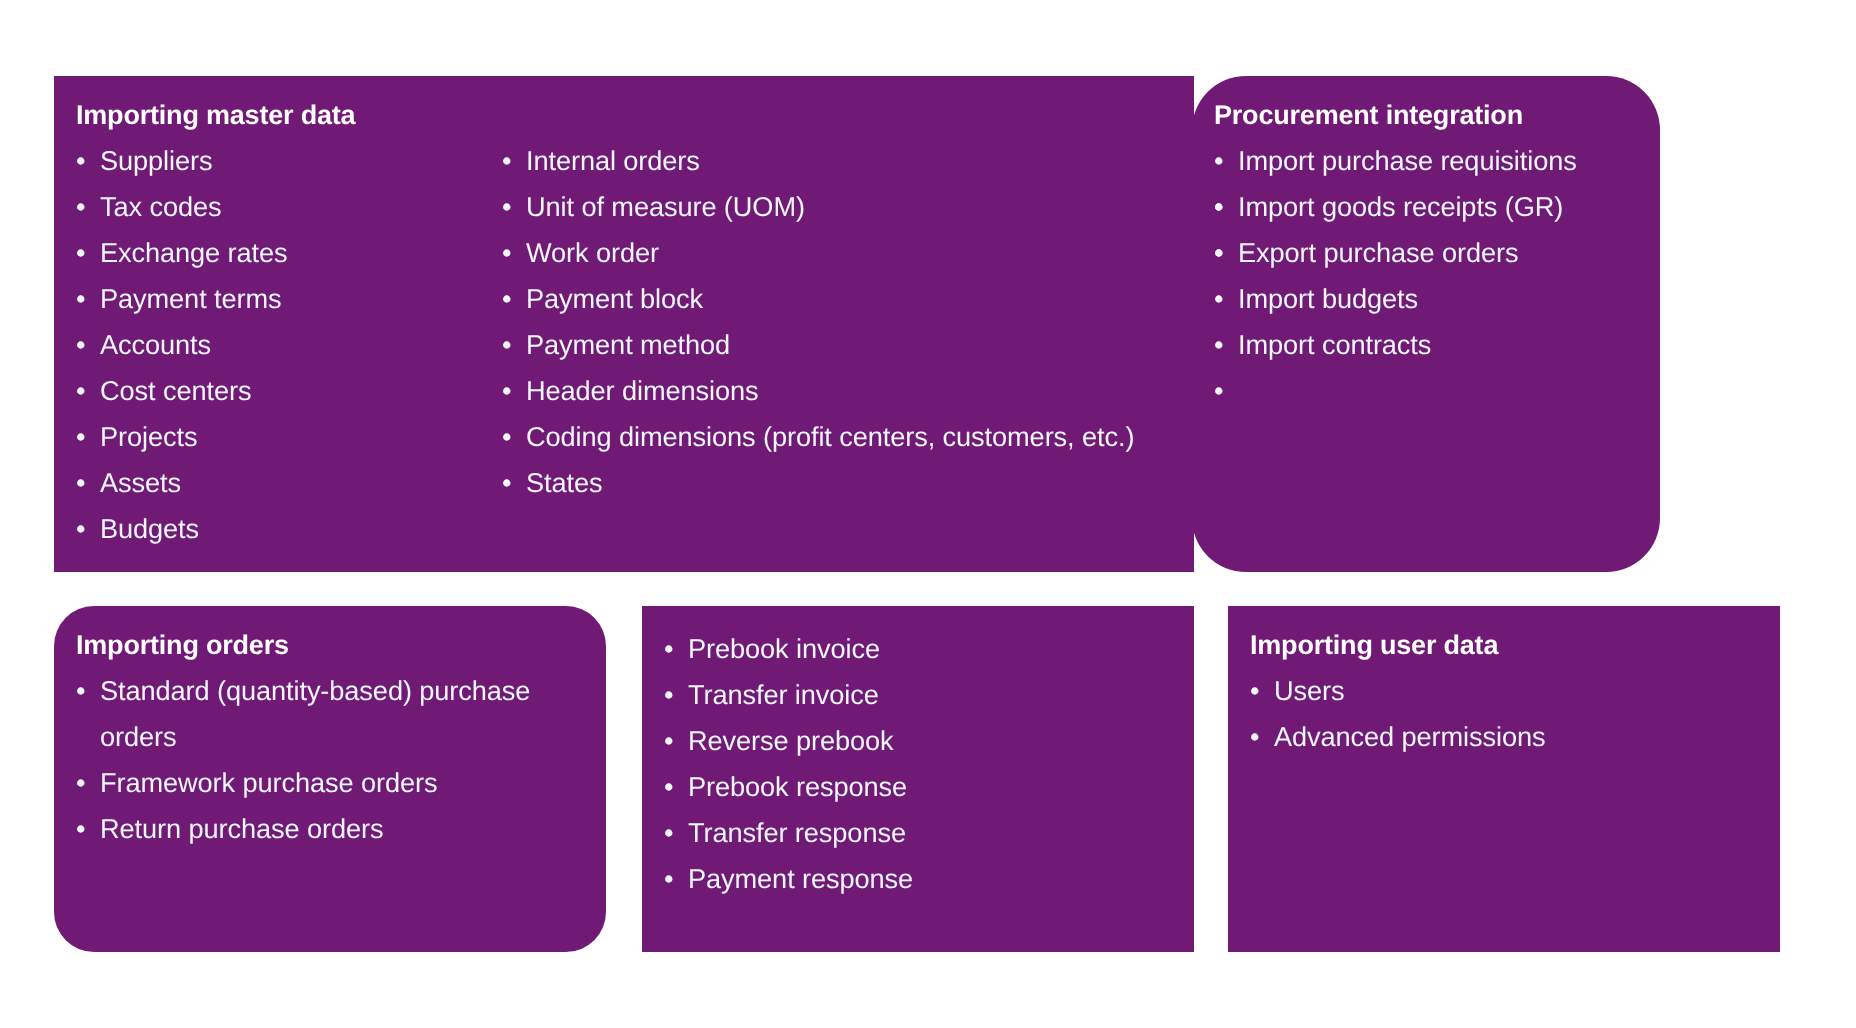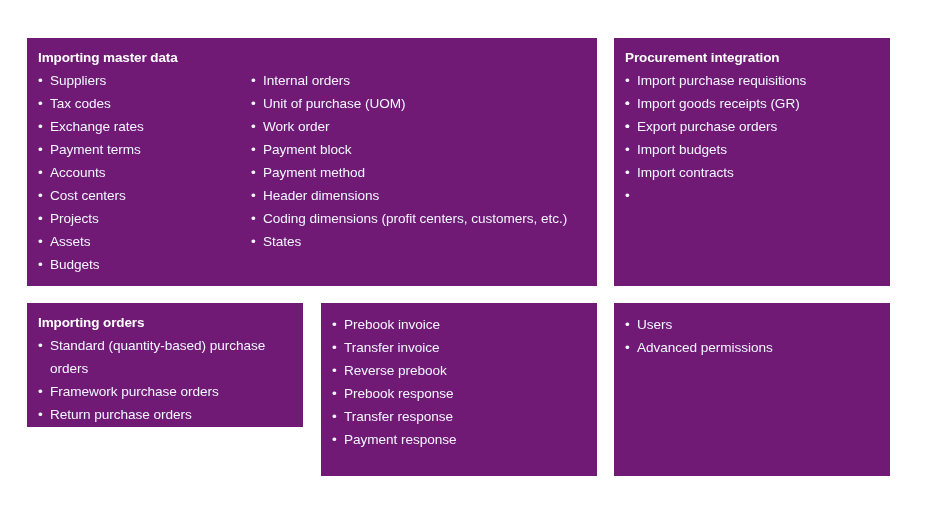--- a/index.html
+++ b/index.html
@@ -61,22 +61,22 @@
 
   ul.bullets li .bullet-dot {
     position: absolute;
     left: 0;
     top: 0;
     color: #f2f6ff;
   }
 
   
   #panel-master-data { left: 27px;  top: 38px;  width: 570px; height: 248px; }
-  #panel-procurement { left: 614px; top: 38px;  width: 276px; height: 248px; }
-  #panel-orders      { left: 27px;  top: 303px; width: 276px; height: 124px; }
+  #panel-procurement { left: 596px; top: 38px;  width: 234px; height: 248px; border-radius: 27px; }
+  #panel-orders      { left: 27px;  top: 303px; width: 276px; height: 173px; border-radius: 20px; }
   #panel-invoices    { left: 321px; top: 303px; width: 276px; height: 173px; }
   #panel-user-data   { left: 614px; top: 303px; width: 276px; height: 173px; }
 
   #panel-master-data .col-a { width: 213px; flex: 0 0 213px; }
   #panel-master-data .col-b { flex: 1 1 auto; }
 
   .wrap-item { white-space: normal; }
 </style>
 </head>
 <body>
@@ -92,21 +92,21 @@
         <li><span class="bullet-dot">•</span><span>Exchange rates</span></li>
         <li><span class="bullet-dot">•</span><span>Payment terms</span></li>
         <li><span class="bullet-dot">•</span><span>Accounts</span></li>
         <li><span class="bullet-dot">•</span><span>Cost centers</span></li>
         <li><span class="bullet-dot">•</span><span>Projects</span></li>
         <li><span class="bullet-dot">•</span><span>Assets</span></li>
         <li><span class="bullet-dot">•</span><span>Budgets</span></li>
       </ul>
       <ul class="bullets col-b">
         <li><span class="bullet-dot">•</span><span>Internal orders</span></li>
-        <li><span class="bullet-dot">•</span><span>Unit of purchase (UOM)</span></li>
+        <li><span class="bullet-dot">•</span><span>Unit of measure (UOM)</span></li>
         <li><span class="bullet-dot">•</span><span>Work order</span></li>
         <li><span class="bullet-dot">•</span><span>Payment block</span></li>
         <li><span class="bullet-dot">•</span><span>Payment method</span></li>
         <li><span class="bullet-dot">•</span><span>Header dimensions</span></li>
         <li class="wrap-item"><span class="bullet-dot">•</span><span>Coding dimensions (profit centers, customers, etc.)</span></li>
         <li><span class="bullet-dot">•</span><span>States</span></li>
       </ul>
     </div>
   </div>
 
@@ -138,19 +138,20 @@
       <li><span class="bullet-dot">•</span><span>Prebook invoice</span></li>
       <li><span class="bullet-dot">•</span><span>Transfer invoice</span></li>
       <li><span class="bullet-dot">•</span><span>Reverse prebook</span></li>
       <li><span class="bullet-dot">•</span><span>Prebook response</span></li>
       <li><span class="bullet-dot">•</span><span>Transfer response</span></li>
       <li><span class="bullet-dot">•</span><span>Payment response</span></li>
     </ul>
   </div>
 
   <div class="panel" id="panel-user-data">
+    <div class="panel-title">Importing user data</div>
     <ul class="bullets">
       <li><span class="bullet-dot">•</span><span>Users</span></li>
       <li><span class="bullet-dot">•</span><span>Advanced permissions</span></li>
     </ul>
   </div>
 
 </div>
 
 </body></html>

